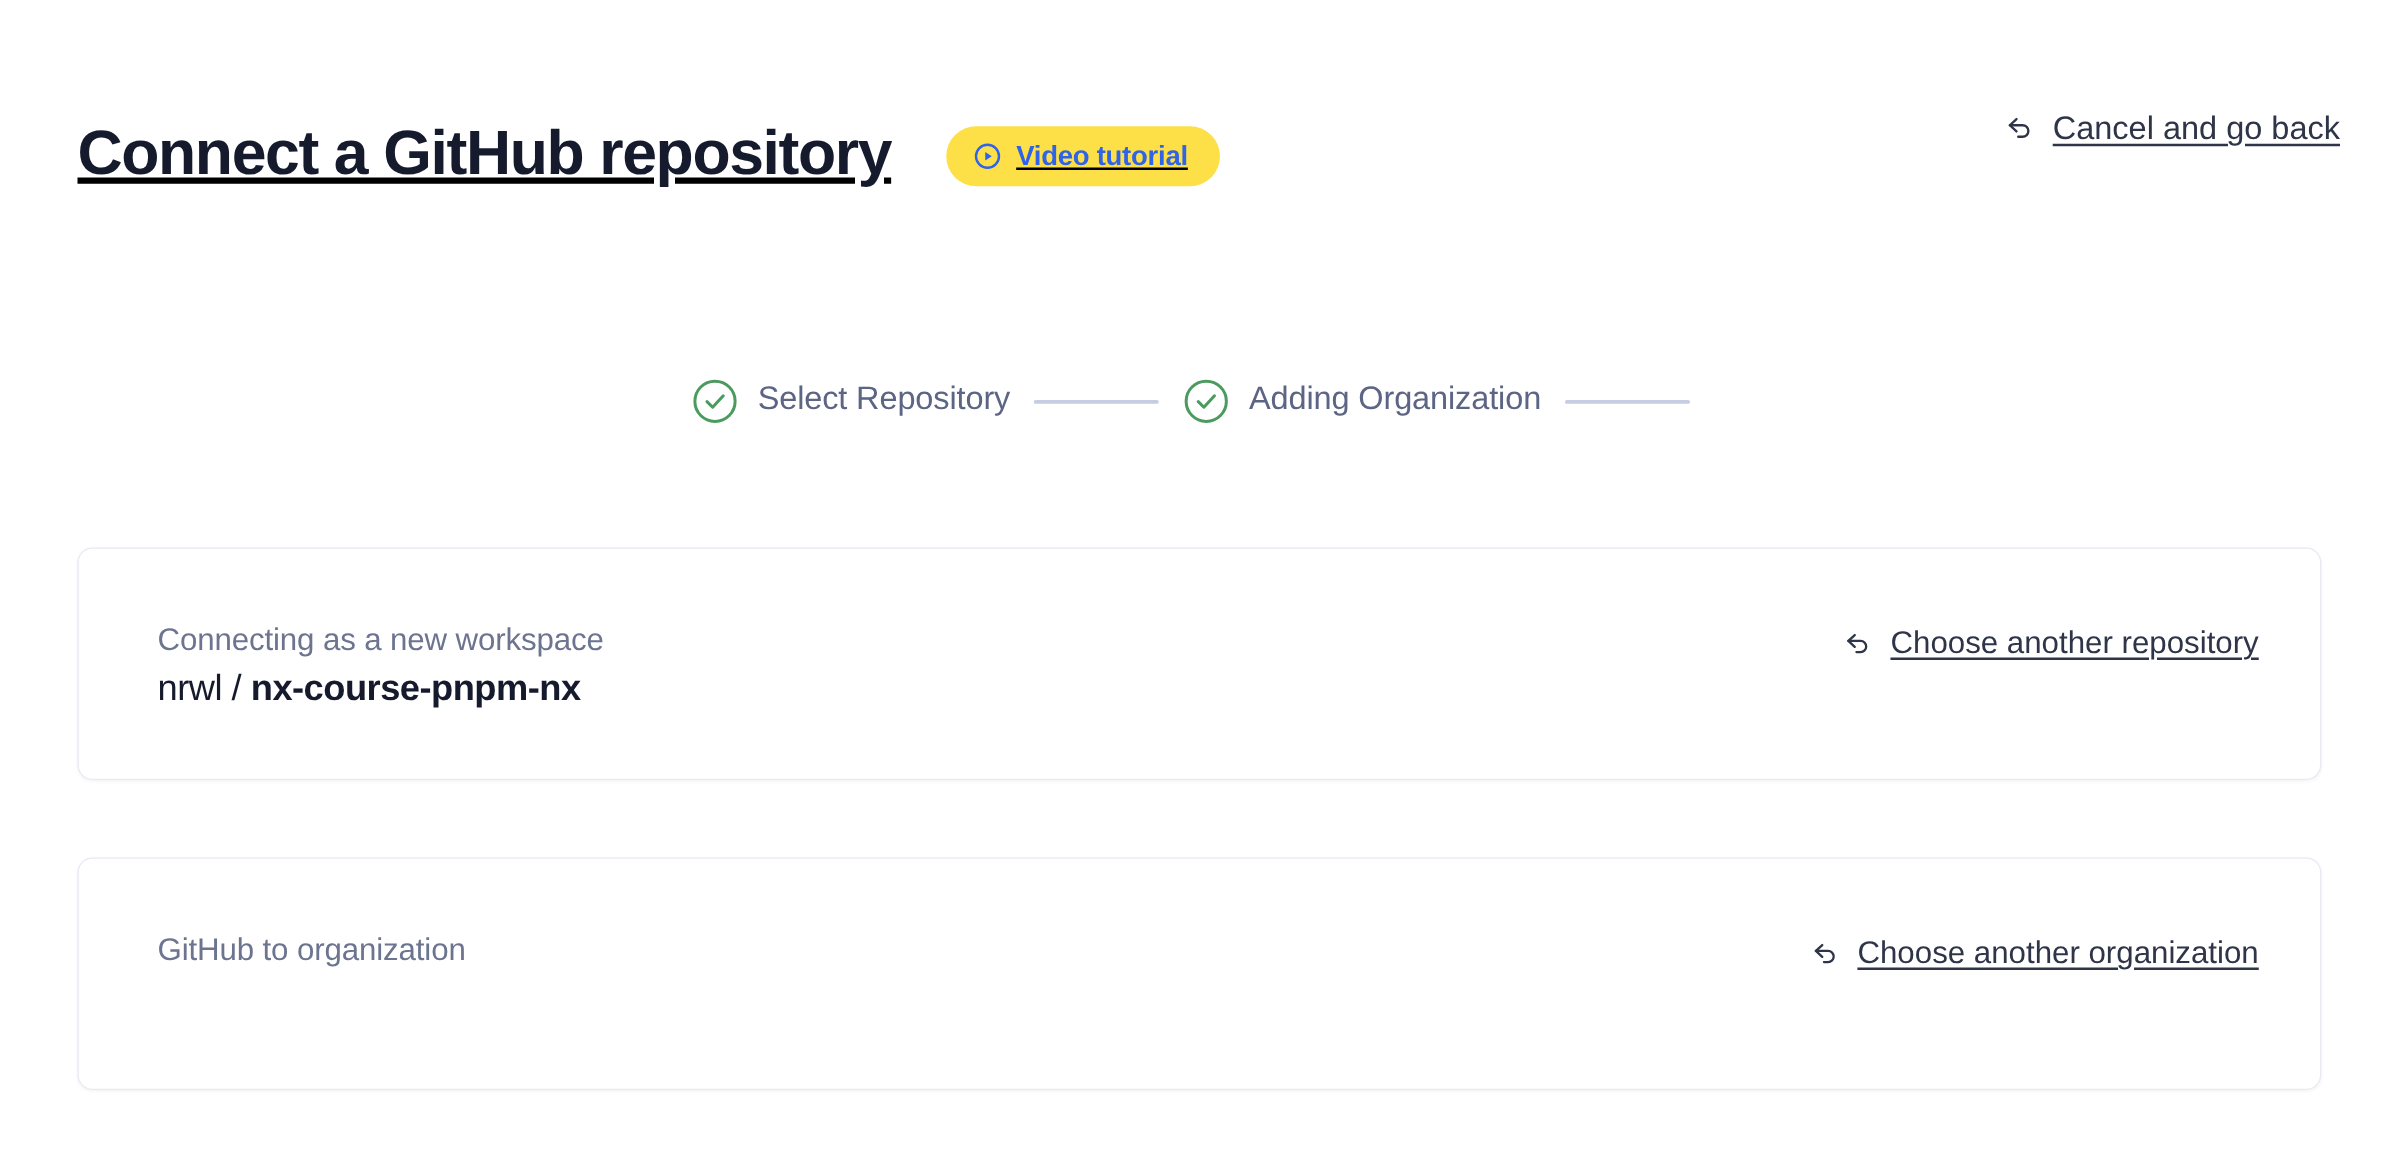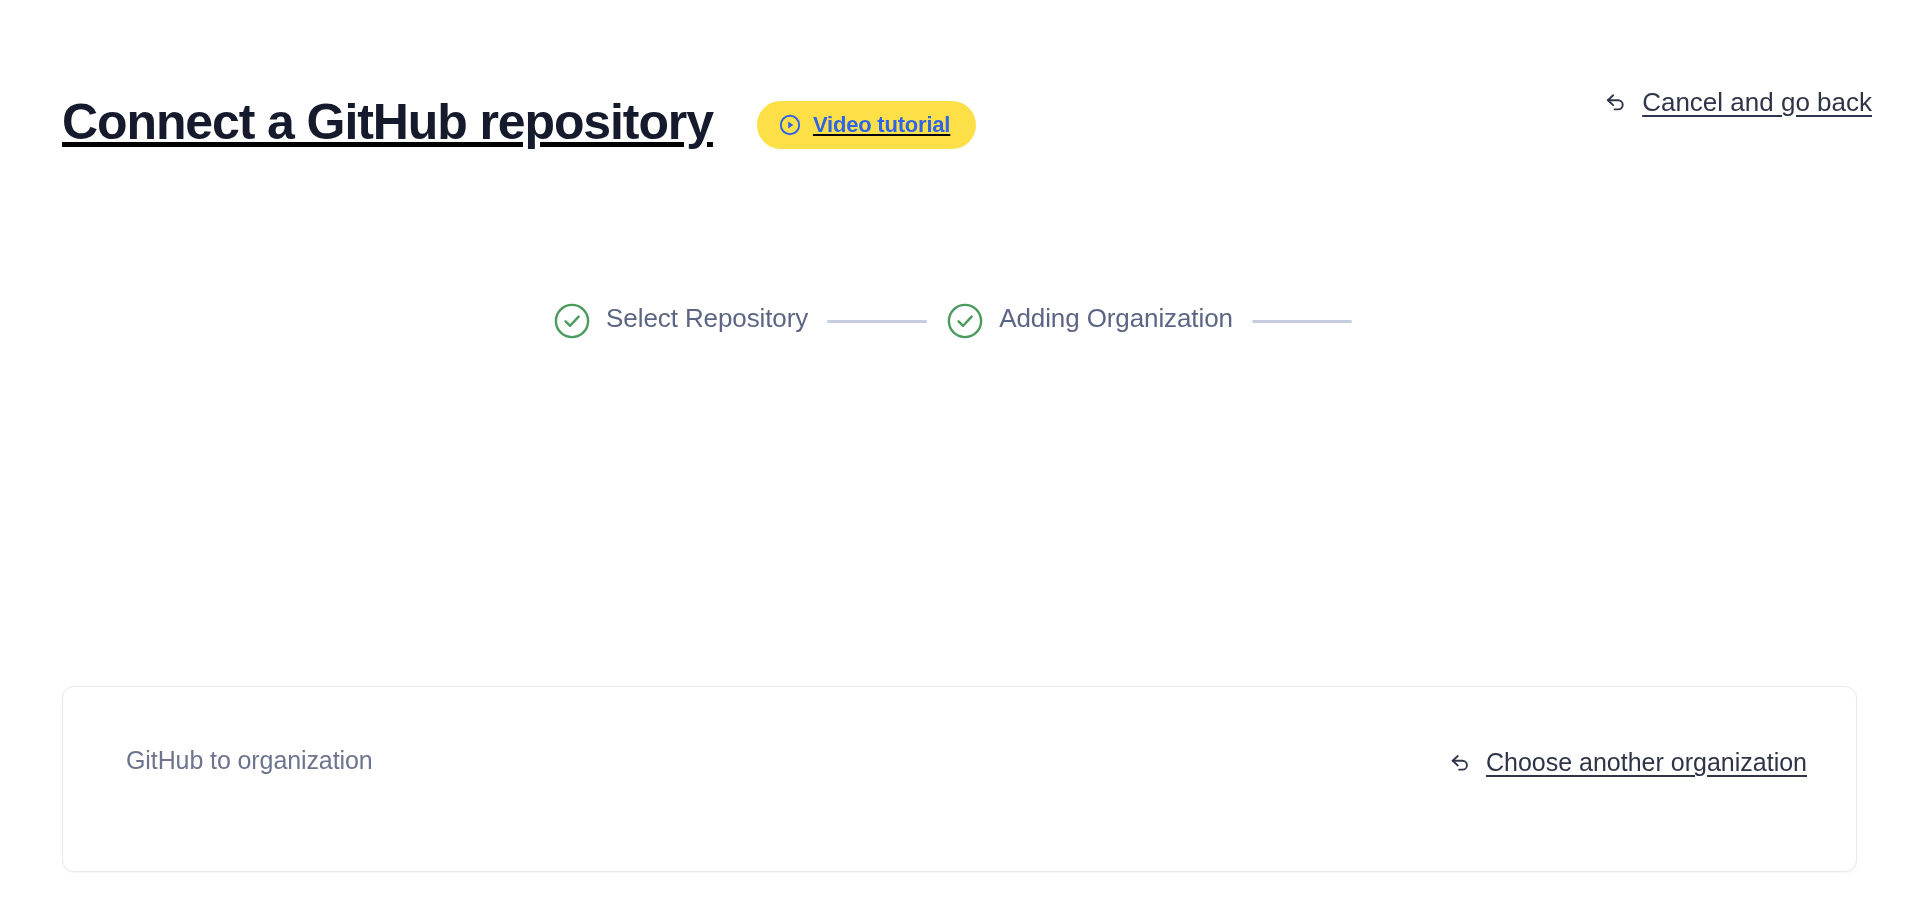--- a/index.html
+++ b/index.html
@@ -260,20 +260,42 @@
         </svg>
       </span>
       <span class="step-label">Adding Organization</span>
     </div>
 
     <div class="connector"></div>
 
 
   </div>
 
+  <div class="card card-1">
+    <div class="card-inner">
+      <div class="card-texts">
+        <div class="card-caption">Connecting as a new workspace</div>
+        <div class="card-value">
+          <span>nrwl</span>
+          <span>/</span>
+          <span class="repo-name">nx-course-pnpm-nx</span>
+        </div>
+      </div>
+
+      <a class="card-link">
+        <span>
+          <svg class="back-arrow" width="27" height="27" viewBox="0 0 28 28" fill="none">
+            <path d="M11.2 7.3 L5.9 12.2 L11.2 17.1" stroke="#2f3549" stroke-width="1.9" stroke-linecap="round" stroke-linejoin="round"></path>
+            <path d="M5.9 12.2 H16.1 a4.6 4.6 0 0 1 0 9.2 H12.6" stroke="#2f3549" stroke-width="1.9" stroke-linecap="round" stroke-linejoin="round"></path>
+          </svg>
+        </span>
+        <span class="label">Choose another repository</span>
+      </a>
+    </div>
+  </div>
 
   <div class="card card-2">
     <div class="card-inner">
       <div class="card-texts">
         <div class="card-caption">GitHub to organization</div>
       </div>
 
       <a class="card-link">
         <span>
           <svg class="back-arrow" width="27" height="27" viewBox="0 0 28 28" fill="none">

